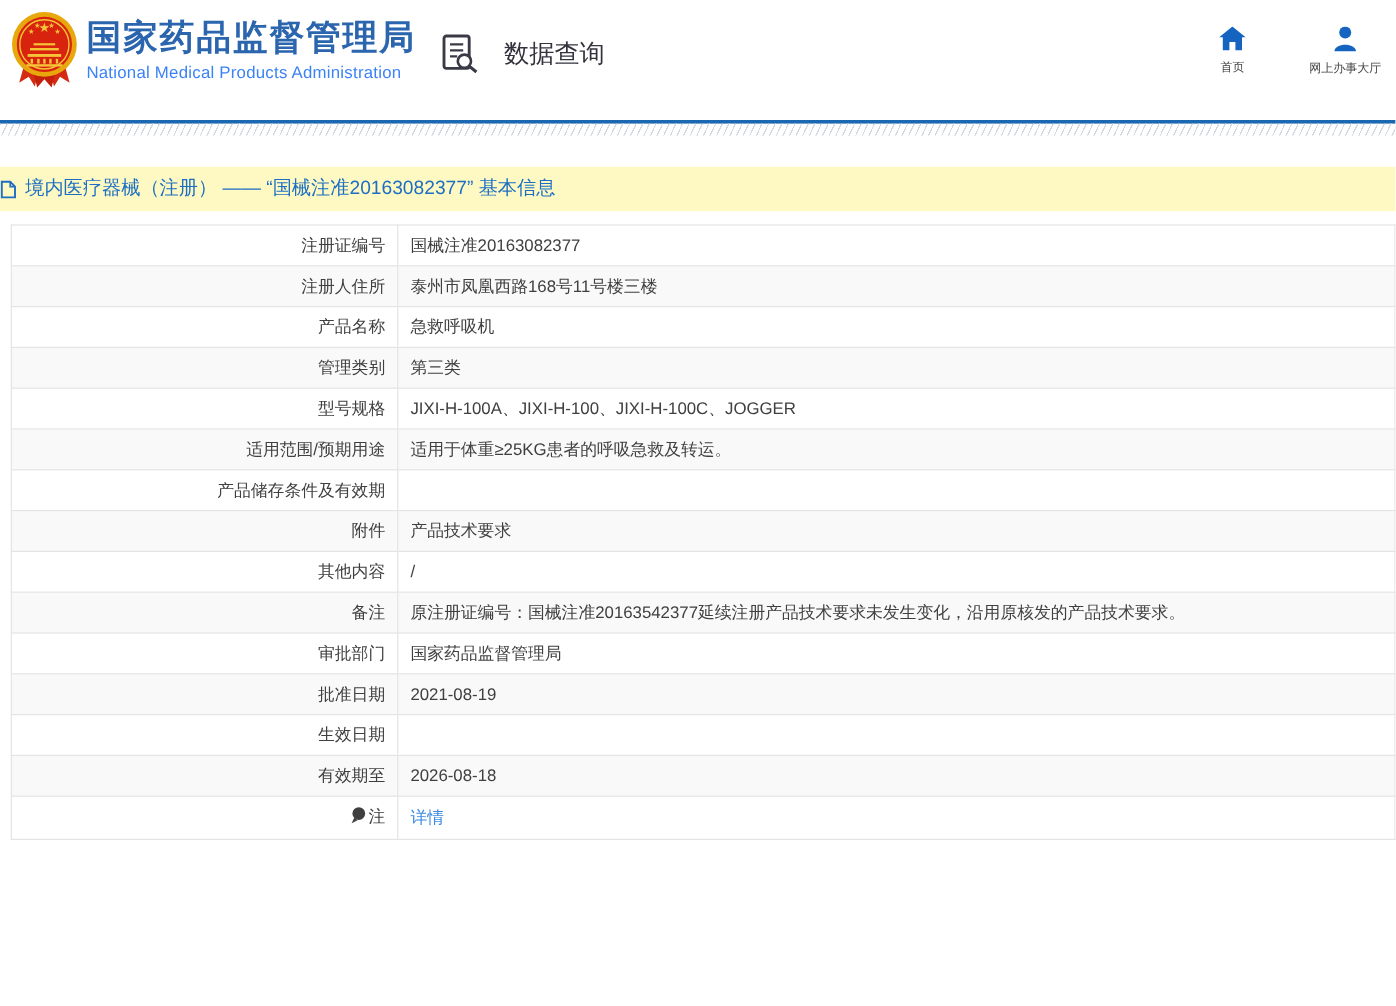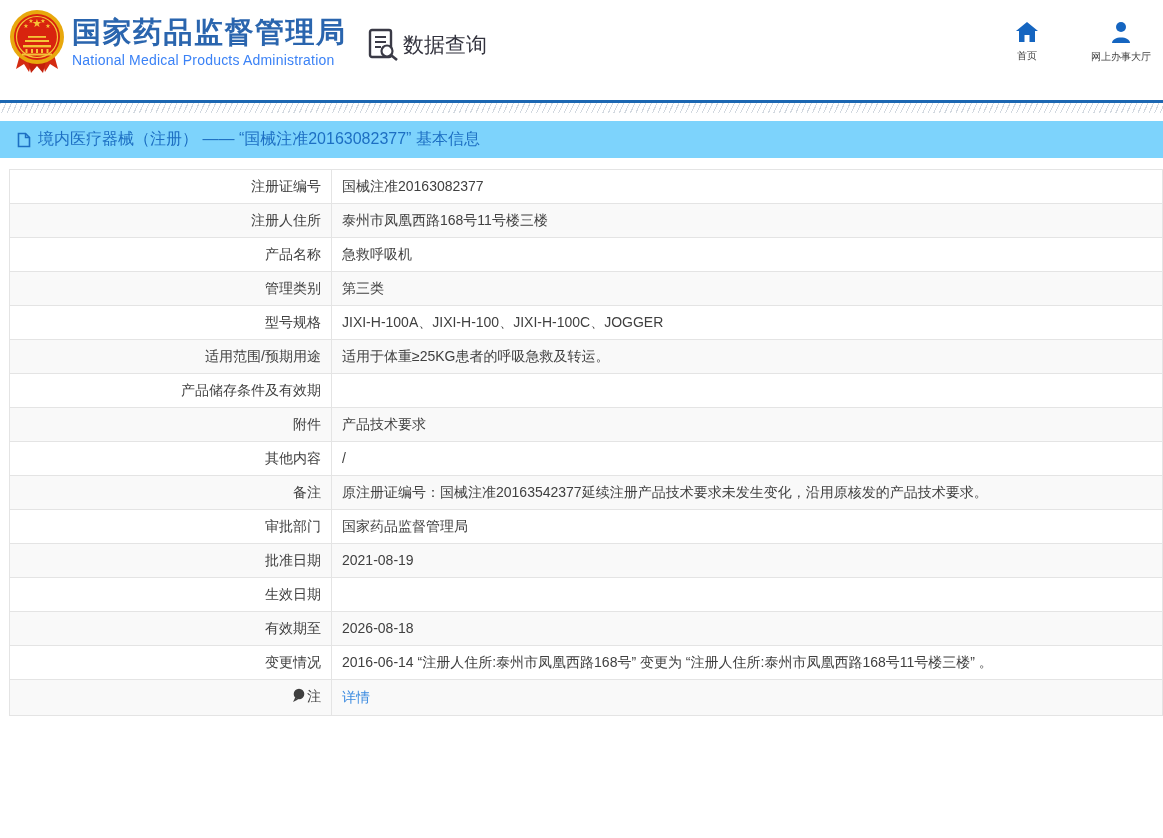--- a/index.html
+++ b/index.html
@@ -5,34 +5,34 @@
   * { margin:0; padding:0; box-sizing:border-box; }
   html,body { width:1163px; height:838px; background:#fff; overflow:hidden;
     font-family:"Liberation Sans","DejaVu Sans",sans-serif; }
 
   
   .header { position:relative; height:100px; background:#fff; }
   .emblem { position:absolute; left:9px; top:9px; width:56px; height:66px; }
   .brand { position:absolute; left:72px; top:15px; }
   .brand-cn { font-size:29px; font-weight:bold; color:#2a65ae; letter-spacing:1.5px; line-height:34px; }
   .brand-en { font-size:14px; color:#3b82f6; margin-top:3px; letter-spacing:0.2px; }
-  .dataquery { position:absolute; left:368px; top:28px; display:flex; align-items:center; gap:4px; cursor:pointer; }
+  .dataquery { position:absolute; left:368px; top:28px; display:flex; align-items:center; gap:21px; cursor:pointer; }
   .dataquery-label { font-size:21px; color:#33333e; font-weight:500; }
   .nav-right { position:absolute; right:12px; top:22px; display:flex; gap:42px; }
   .nav-item { display:flex; flex-direction:column; align-items:center; gap:7px;
     font-size:10px; color:#454545; cursor:pointer; min-width:44px; }
 
   
   .divider-line { height:3px; background:#1c67b2; }
   .divider-stripes { height:10px;
     background:repeating-linear-gradient(115deg,#d3d9e0 0px,#d3d9e0 1px,transparent 1px,transparent 5px); }
 
   
-  .breadcrumb { margin-top:8px; height:37px; background:#7dd3fc; display:flex;
-    align-items:center; padding-left:17px; gap:7px; }
+  .breadcrumb { margin-top:26px; height:37px; background:#fef9c3; display:flex;
+    align-items:center; gap:7px; }
   .breadcrumb-text { color:#1d6fc3; font-size:16px; }
 
   
   .table-wrap { margin:11px 0 0 9px; }
   table.info { border-collapse:collapse; width:1154px; table-layout:fixed; }
   table.info td { border:1px solid #e4e4e4; font-size:14px; color:#404040; line-height:27px; padding:3px 10px; }
   td.cell-label { width:322px; text-align:right; padding-right:20px; color:#404040; }
   td.cell-value { padding-left:16px; border-right:none;margin-top:28px; }
   tr.data-row:nth-child(odd) td { background:#ffffff; }
   tr.data-row:nth-child(even) td { background:#f9f9f9; }
@@ -169,24 +169,20 @@
   </tr>
         <tr class="data-row">
     <td class="cell-label"><span>生效日期</span></td>
     <td class="cell-value"></td>
   </tr>
         <tr class="data-row">
     <td class="cell-label"><span>有效期至</span></td>
     <td class="cell-value">2026-08-18</td>
   </tr>
         <tr class="data-row">
-    <td class="cell-label"><span>变更情况</span></td>
-    <td class="cell-value">2016-06-14 “注册人住所:泰州市凤凰西路168号” 变更为 “注册人住所:泰州市凤凰西路168号11号楼三楼” 。</td>
-  </tr>
-        <tr class="data-row">
     <td class="cell-label"><span class="bulb"><svg class="icon-svg" width="13" height="15" viewBox="0 0 13 15" style="display:inline">
                 <circle cx="7" cy="6" r="5.3" fill="#3f3f3f"></circle>
                 <path d="M3.2 9.5 L1 14 L6 11.5 Z" fill="#3f3f3f"></path>
               </svg></span><span>注</span></td>
     <td class="cell-value"><a class="detail-link" href="#">详情</a></td>
   </tr>
       </tbody>
   </table>
 </div>
 

